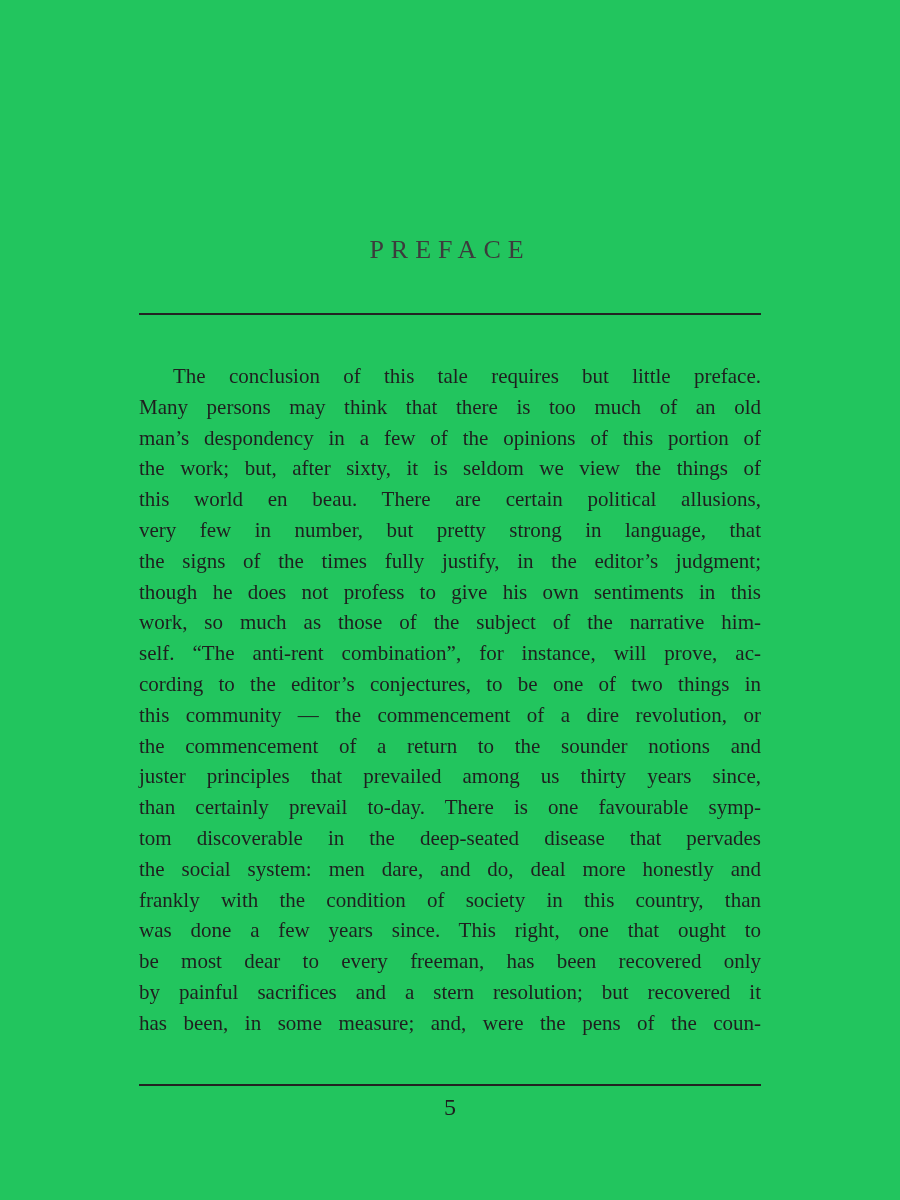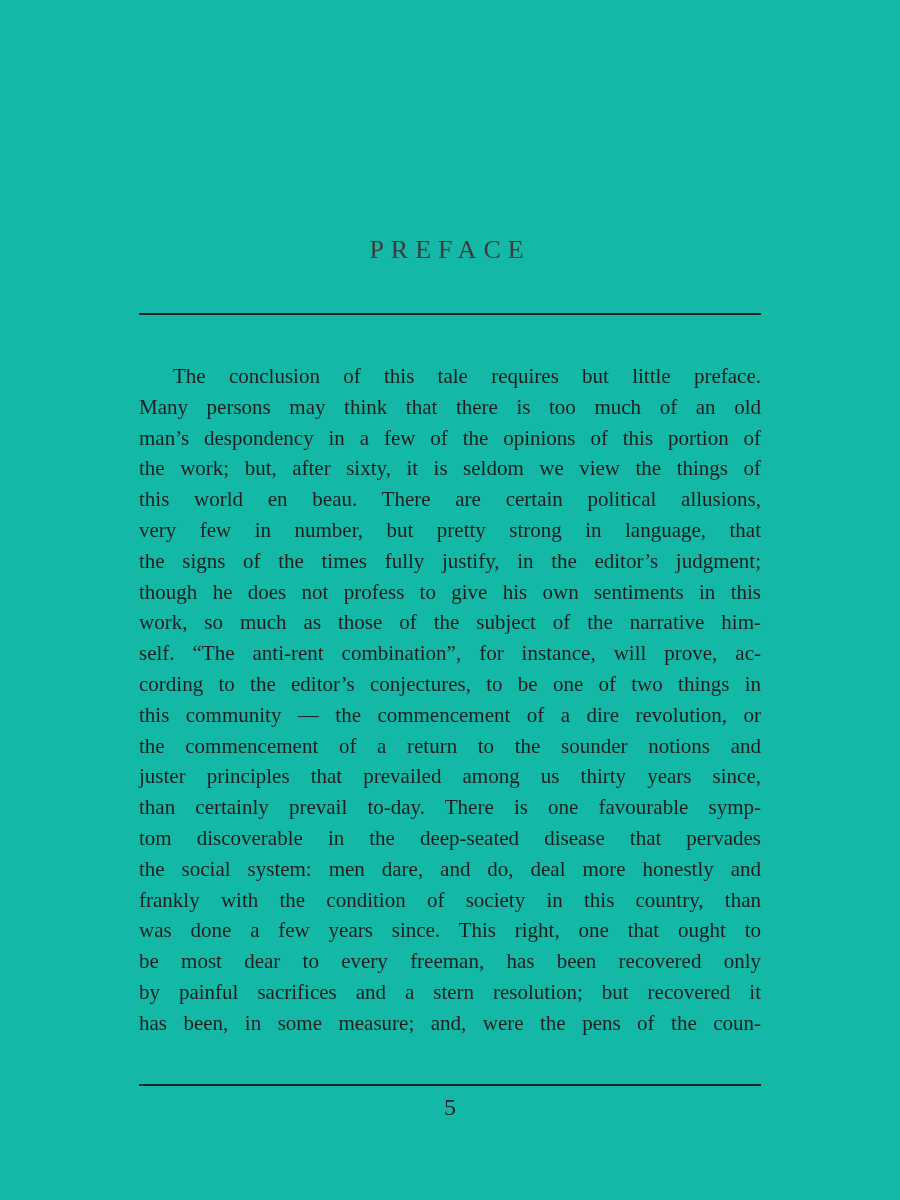--- a/index.html
+++ b/index.html
@@ -4,21 +4,21 @@
 <style>
   html, body {
     margin: 0;
     padding: 0;
     background: #ffffff;
   }
   .book-page {
     width: 900px;
     height: 1200px;
     margin: 0 auto;
-    background: #14b8a6;
+    background: #22c55e;
     font-family: "Liberation Serif", "DejaVu Serif", serif;
     color: #1e1e1e;
     overflow: hidden;
     position: relative;
   }
   .page-title {
     margin: 0;
     padding-top: 237px;
     text-align: center;
     font-size: 26px;

